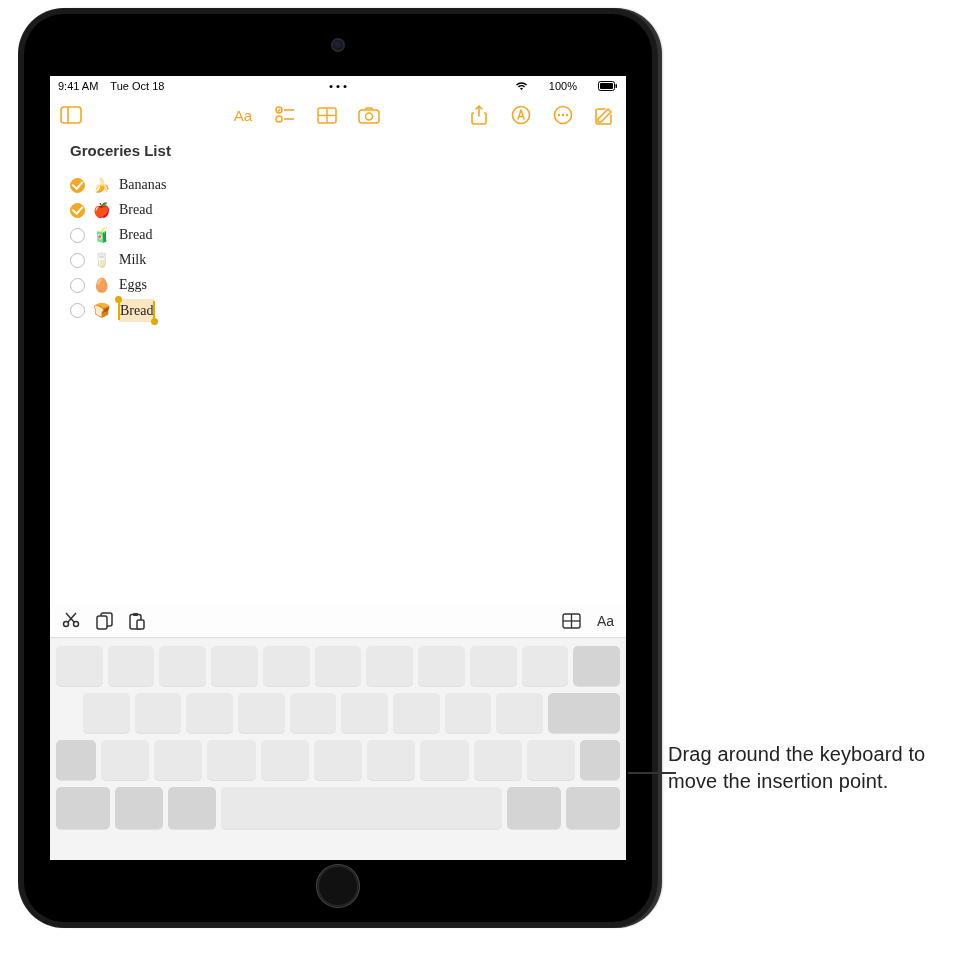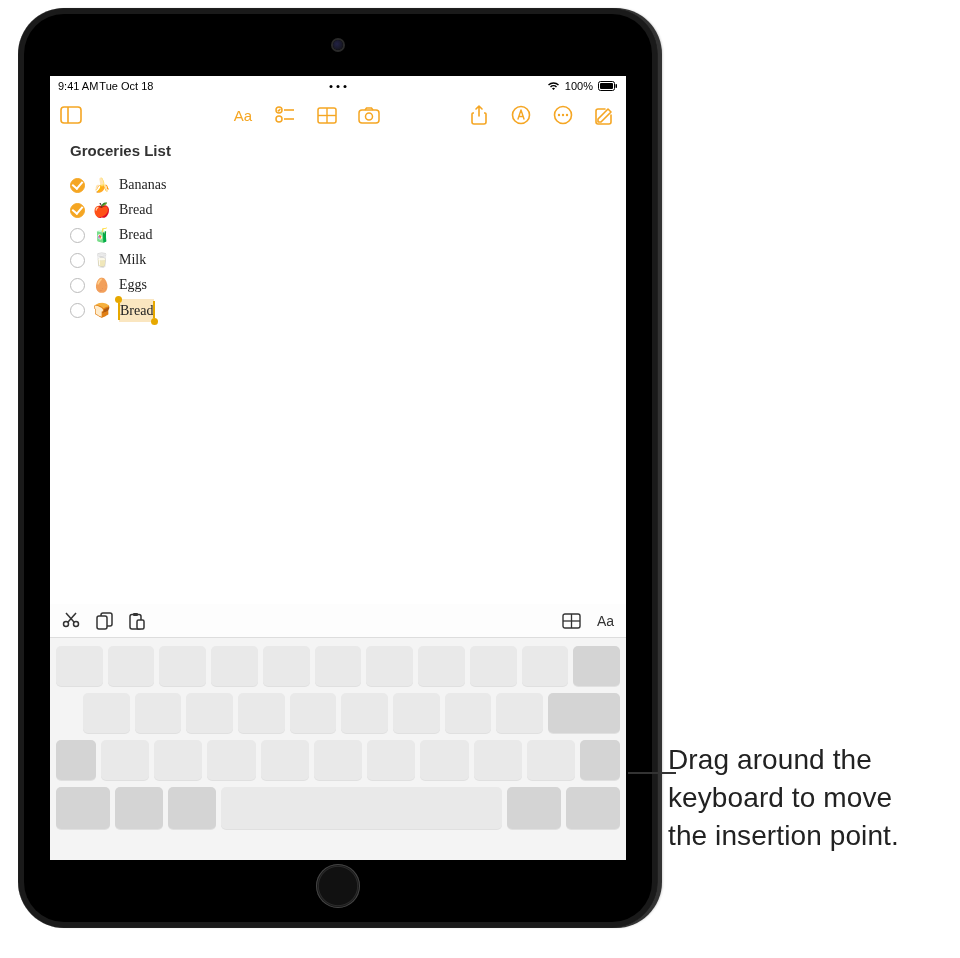--- a/index.html
+++ b/index.html
@@ -63,22 +63,22 @@
   
   .status-bar {
     display: flex;
     align-items: center;
     justify-content: space-between;
     height: 20px;
     font-size: 11px;
     padding: 0 8px;
     color: #000;
   }
-  .status-left { display: flex; gap: 1px; align-items: flex-end; }
-  .status-right { display: flex; gap: 5px; align-items: center; }
+  .status-left { display: flex; gap: 12px; align-items: flex-end; }
+  .status-right { display: flex; gap: 21px; align-items: center; }
   .status-dots { position: absolute; left: 50%; transform: translateX(-50%); display: flex; gap: 4px; }
   .dot { width:3px; height:3px; border-radius:50%; background:#000; }
   .wifi-icon svg, .battery-icon svg { display: block; }
   
   .toolbar {
     height: 38px;
     display: flex;
     align-items: center;
     justify-content: space-between;
     padding: 0 10px;
@@ -184,21 +184,21 @@
   }
   .callout-line {
     position: absolute;
     left: 628px;
     top: 772px;
     width: 48px;
     height: 1.5px;
     background: #333;
   }
   .callout-text {
-    font-size: 28px;
+    font-size: 20px;
     line-height: 1.35;
     color: #222;
     letter-spacing: 0.1px;
   }
 </style>
 </head>
 <body>
 
 <div class="ipad-frame">
   <div class="ipad-inner">

